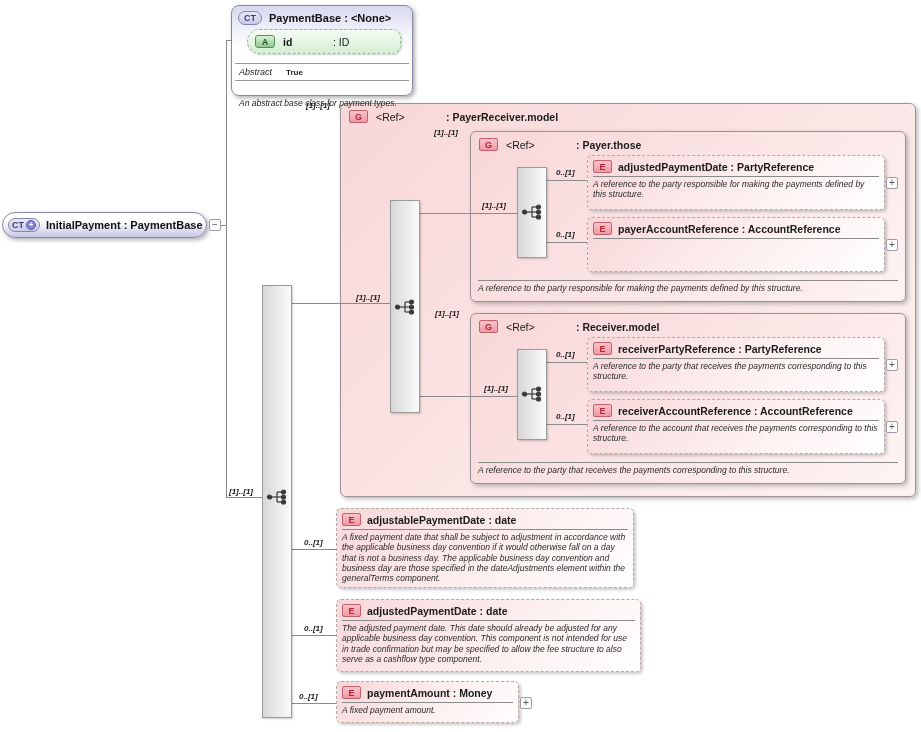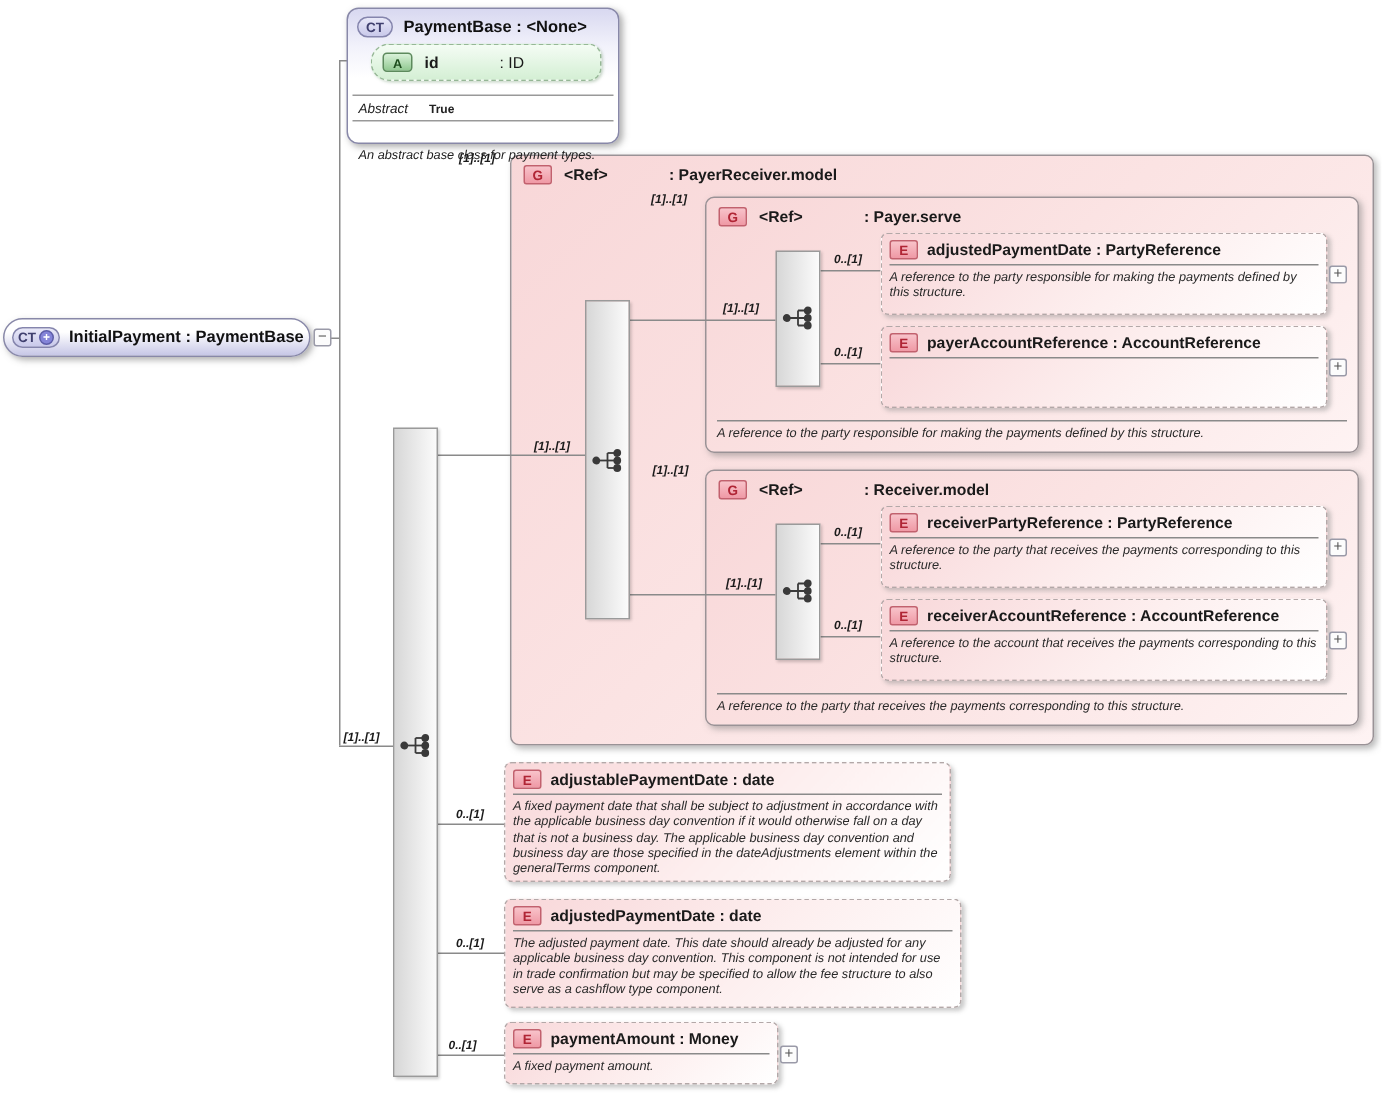--- a/index.html
+++ b/index.html
@@ -10,21 +10,21 @@
   .vline{position:absolute;width:1px;background:#8a8a8a;}
 
   .bar{position:absolute;background:linear-gradient(to right,#d7d7d7,#fbfbfb);
        border:1px solid #9a9a9a;box-sizing:border-box;box-shadow:1px 1px 2px rgba(0,0,0,.2);}
   .seqicon{position:absolute;width:22px;height:18px;}
 
   .group{position:absolute;border:1px solid #9a9296;border-radius:6px;box-sizing:border-box;
          background:linear-gradient(135deg,#f8d7d8 0%,#fbe3e3 45%,#fef3f3 100%);
          box-shadow:2px 2px 4px rgba(120,120,120,.5);}
   .group-header{display:flex;align-items:center;gap:8px;padding:6px 0 0 8px;}
-  .g-name{font-weight:bold;font-size:10.5px;width:62px;white-space:nowrap;}
+  .g-name{font-weight:normal;font-size:10.5px;width:62px;white-space:nowrap;}
   .g-type{font-weight:bold;font-size:10.5px;white-space:nowrap;}
   .group-footer{position:absolute;border-top:1px solid #8a8a8a;padding-top:2px;
                 font-style:italic;font-size:8.5px;color:#2a2a2a;line-height:1.2;}
 
   .el{position:absolute;border:1px dashed #b3a8a8;border-radius:5px;box-sizing:border-box;
       background:linear-gradient(135deg,#f8d7d9 0%,#fdefef 55%,#ffffff 100%);
       box-shadow:2px 2px 3px rgba(140,140,140,.45);padding:3px 5px;}
   .el-title{display:flex;align-items:center;gap:6px;height:15px;}
   .el-name{font-weight:bold;font-size:10.5px;white-space:nowrap;}
   .el-sep{border-top:1px solid #8a8a8a;margin-top:2px;}
@@ -85,21 +85,21 @@
       <span class="g-type">: PayerReceiver.model</span>
     </div>
   </div>
 
   <div class="hline" style="left:292px;top:303px;width:98px"></div>
 
   <div class="group" style="left:470px;top:131px;width:436px;height:171px">
     <div class="group-header">
       <span class="badge pink">G</span>
       <span class="g-name">&lt;Ref&gt;</span>
-      <span class="g-type">: Payer.serve</span>
+      <span class="g-type">: Payer.those</span>
     </div>
   </div>
   <div class="group-footer" style="left:478px;top:280px;width:420px">A reference to the party responsible for making the payments defined by this structure.</div>
 
   <div class="group" style="left:470px;top:313px;width:436px;height:171px">
     <div class="group-header">
       <span class="badge pink">G</span>
       <span class="g-name">&lt;Ref&gt;</span>
       <span class="g-type">: Receiver.model</span>
     </div>

